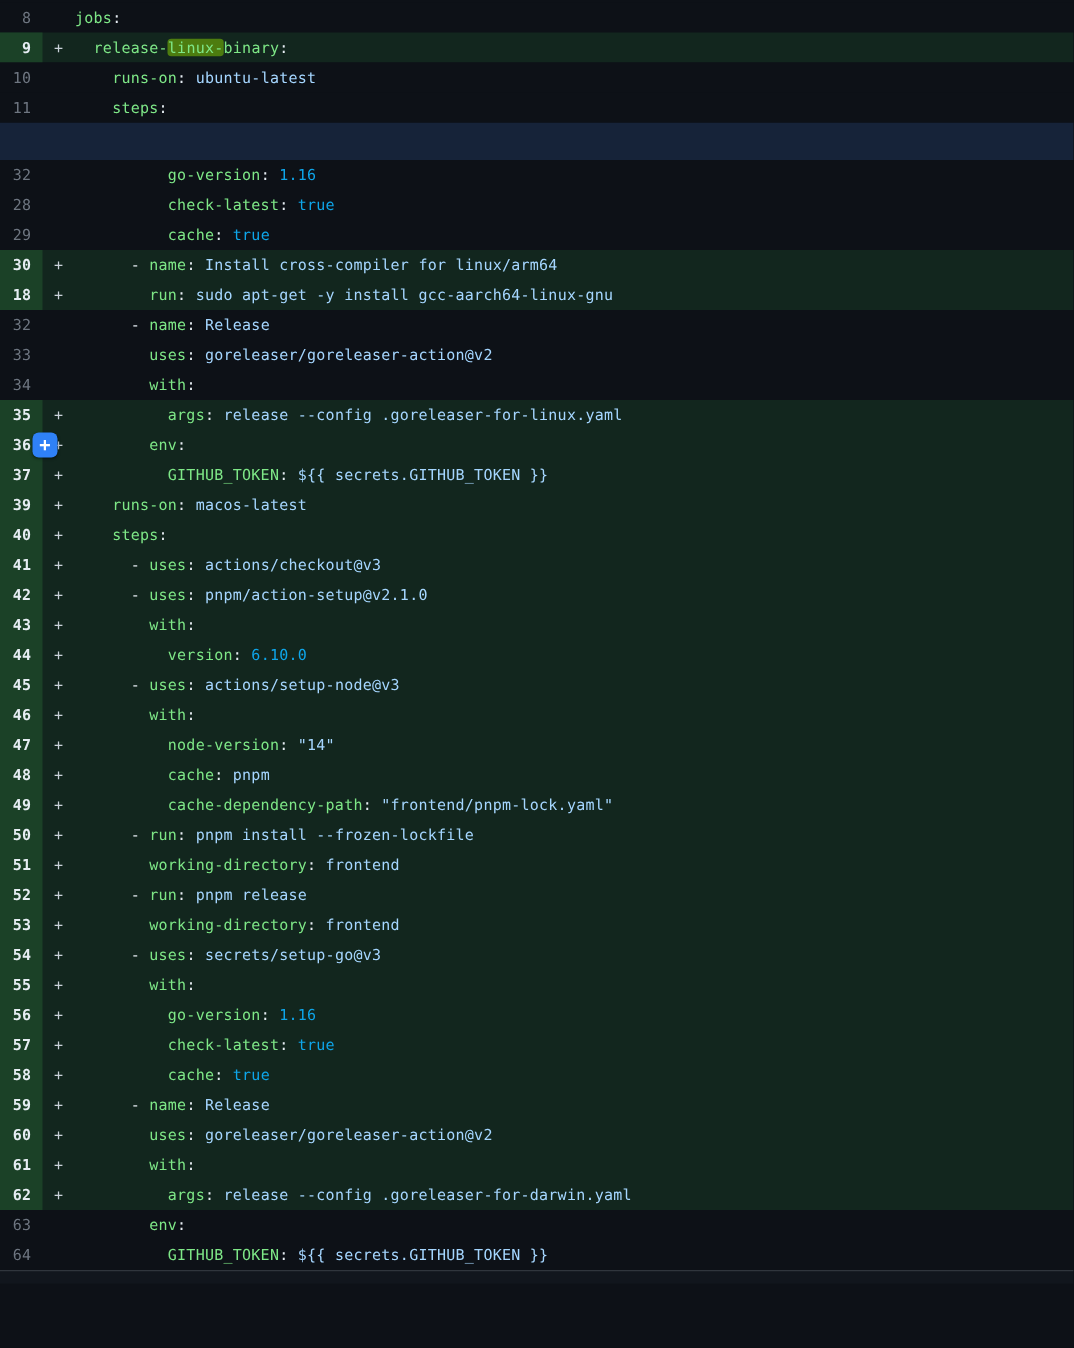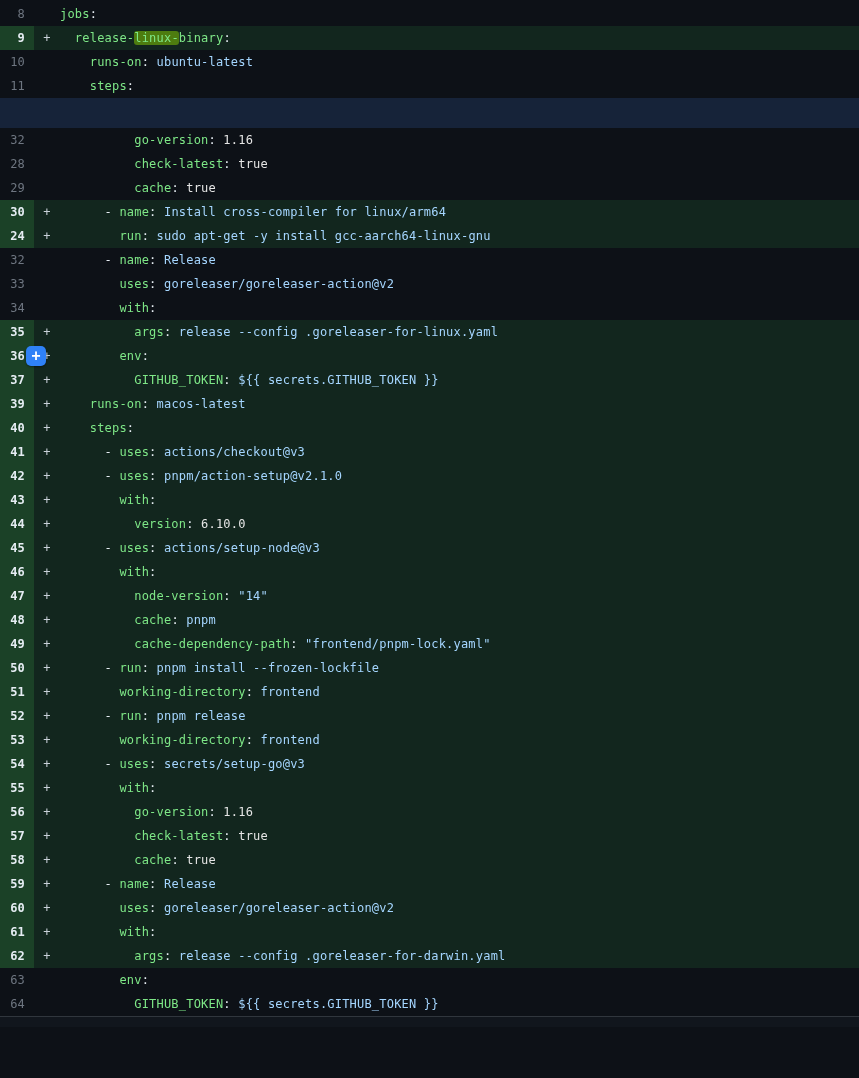--- a/index.html
+++ b/index.html
@@ -42,21 +42,21 @@
     width:26px;
     text-align:center;
     color:#c9d1d9;
   }
   .row.ctx{background:#0d1117;}
   .row.add{background:#12261e;}
   .row.add .num{background:#1b4127;color:#e6edf3;font-weight:600;}
   .tk-k{color:#7ee787;margin-top:45px;}
   .tk-p{color:#e6edf3;}
   .tk-s{color:#a5d6ff;}
-  .tk-n{color:#e5e5e5;}
+  .tk-n{color:#0ea5e9;}
   .tk-hk{color:#7ee787;background:#4d7c0f;border-radius:3px;}
   .expand-row{
     height:30px;
     background:#162339;
     cursor:pointer;
   }
   .add-comment-btn{
     position:absolute;
     left:26px;
     top:2px;
@@ -88,21 +88,21 @@
   <div id="diff-table">
       <div class="row ctx"><div class="num">8</div><div class="code"><span class="marker"></span><span class="tk-k">jobs</span><span class="tk-p">:</span></div></div>
       <div class="row add"><div class="num">9</div><div class="code"><span class="marker">+</span><span class="tk-p">  </span><span class="tk-k">release-</span><span class="tk-hk">linux-</span><span class="tk-k">binary</span><span class="tk-p">:</span></div></div>
       <div class="row ctx"><div class="num">10</div><div class="code"><span class="marker"></span><span class="tk-p">    </span><span class="tk-k">runs-on</span><span class="tk-p">: </span><span class="tk-s">ubuntu-latest</span></div></div>
       <div class="row ctx"><div class="num">11</div><div class="code"><span class="marker"></span><span class="tk-p">    </span><span class="tk-k">steps</span><span class="tk-p">:</span></div></div>
       <div class="expand-row"></div>
       <div class="row ctx"><div class="num">32</div><div class="code"><span class="marker"></span><span class="tk-p">          </span><span class="tk-k">go-version</span><span class="tk-p">: </span><span class="tk-n">1.16</span></div></div>
       <div class="row ctx"><div class="num">28</div><div class="code"><span class="marker"></span><span class="tk-p">          </span><span class="tk-k">check-latest</span><span class="tk-p">: </span><span class="tk-n">true</span></div></div>
       <div class="row ctx"><div class="num">29</div><div class="code"><span class="marker"></span><span class="tk-p">          </span><span class="tk-k">cache</span><span class="tk-p">: </span><span class="tk-n">true</span></div></div>
       <div class="row add"><div class="num">30</div><div class="code"><span class="marker">+</span><span class="tk-p">      - </span><span class="tk-k">name</span><span class="tk-p">: </span><span class="tk-s">Install cross-compiler for linux/arm64</span></div></div>
-      <div class="row add"><div class="num">24</div><div class="code"><span class="marker">+</span><span class="tk-p">        </span><span class="tk-k">run</span><span class="tk-p">: </span><span class="tk-s">sudo apt-get -y install gcc-aarch64-linux-gnu</span></div></div>
+      <div class="row add"><div class="num">18</div><div class="code"><span class="marker">+</span><span class="tk-p">        </span><span class="tk-k">run</span><span class="tk-p">: </span><span class="tk-s">sudo apt-get -y install gcc-aarch64-linux-gnu</span></div></div>
       <div class="row ctx"><div class="num">32</div><div class="code"><span class="marker"></span><span class="tk-p">      - </span><span class="tk-k">name</span><span class="tk-p">: </span><span class="tk-s">Release</span></div></div>
       <div class="row ctx"><div class="num">33</div><div class="code"><span class="marker"></span><span class="tk-p">        </span><span class="tk-k">uses</span><span class="tk-p">: </span><span class="tk-s">goreleaser/goreleaser-action@v2</span></div></div>
       <div class="row ctx"><div class="num">34</div><div class="code"><span class="marker"></span><span class="tk-p">        </span><span class="tk-k">with</span><span class="tk-p">:</span></div></div>
       <div class="row add"><div class="num">35</div><div class="code"><span class="marker">+</span><span class="tk-p">          </span><span class="tk-k">args</span><span class="tk-p">: </span><span class="tk-s">release --config .goreleaser-for-linux.yaml</span></div></div>
       <div class="row add"><div class="num">36</div><button class="add-comment-btn">+</button><div class="code"><span class="marker">+</span><span class="tk-p">        </span><span class="tk-k">env</span><span class="tk-p">:</span></div></div>
       <div class="row add"><div class="num">37</div><div class="code"><span class="marker">+</span><span class="tk-p">          </span><span class="tk-k">GITHUB_TOKEN</span><span class="tk-p">: </span><span class="tk-s">${{ secrets.GITHUB_TOKEN }}</span></div></div>
       <div class="row add"><div class="num">39</div><div class="code"><span class="marker">+</span><span class="tk-p">    </span><span class="tk-k">runs-on</span><span class="tk-p">: </span><span class="tk-s">macos-latest</span></div></div>
       <div class="row add"><div class="num">40</div><div class="code"><span class="marker">+</span><span class="tk-p">    </span><span class="tk-k">steps</span><span class="tk-p">:</span></div></div>
       <div class="row add"><div class="num">41</div><div class="code"><span class="marker">+</span><span class="tk-p">      - </span><span class="tk-k">uses</span><span class="tk-p">: </span><span class="tk-s">actions/checkout@v3</span></div></div>
       <div class="row add"><div class="num">42</div><div class="code"><span class="marker">+</span><span class="tk-p">      - </span><span class="tk-k">uses</span><span class="tk-p">: </span><span class="tk-s">pnpm/action-setup@v2.1.0</span></div></div>

